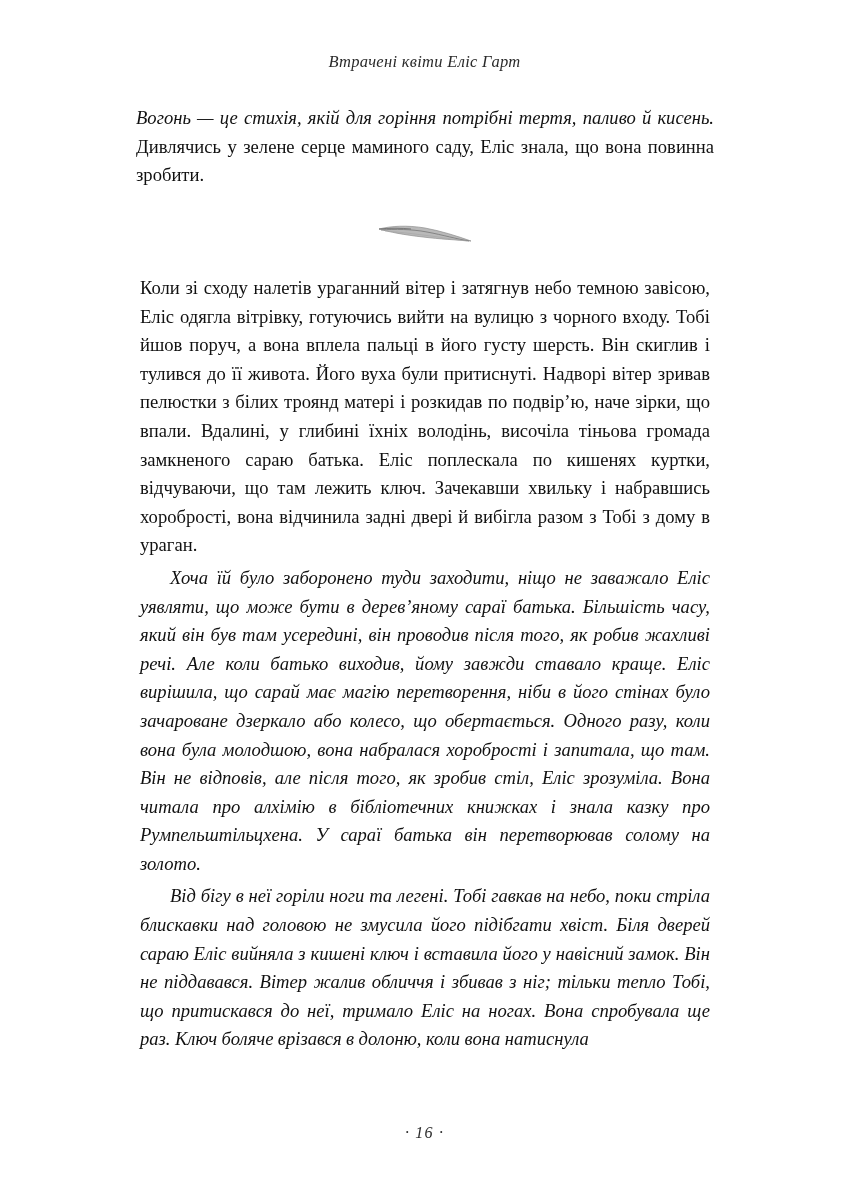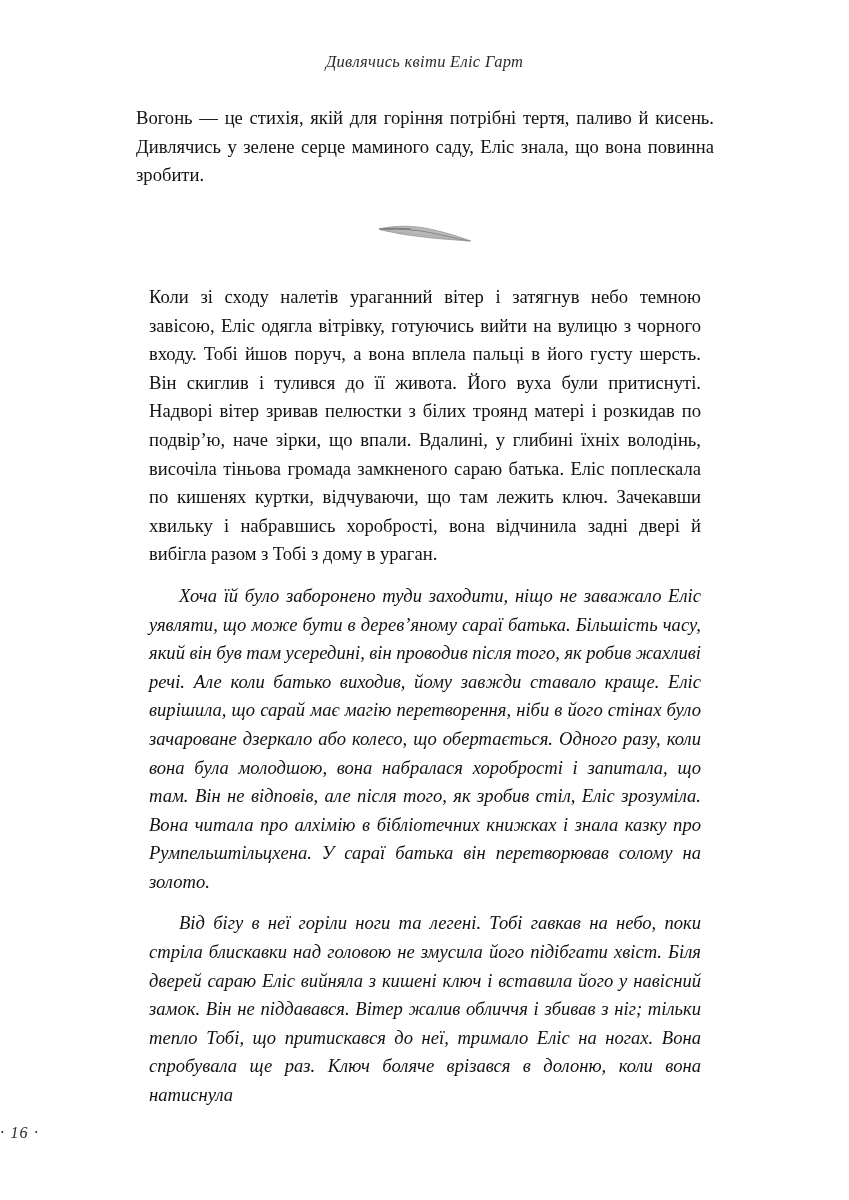--- a/index.html
+++ b/index.html
@@ -43,21 +43,21 @@
 
   
   .text-block {
     position: absolute;
     top: 104px;
     left: 136px;
     width: 578px;
   }
 
   p.para {
-    margin: 13px;
+    margin: 4px;
     font-size: 18.6px;
     line-height: 28.6px;
     text-align: justify;
     text-justify: inter-word;
     hyphens: manual;
     color: #111111;
     word-spacing: -0.2px;
   }
 
   p.para.indent {
@@ -67,20 +67,21 @@
 
   p.opening {
     margin: 0;
     font-size: 18.6px;
     line-height: 28.6px;
     text-align: justify;
     color: #111111;
   }
 
   .lede {
+    font-style: italic;
   }
 
   
   .ornament {
     position: absolute;
     top: 212px;
     left: 0;
     width: 849px;
     height: 42px;
     display: flex;
@@ -99,33 +100,33 @@
     left: 136px;
     width: 578px;
   }
 
   
   .folio {
     position: absolute;
     bottom: 58px;
     left: 0;
     width: 849px;
-    text-align: left;
+    text-align: center;
     font-style: italic;
     font-size: 16px;
     color: #2b2b2b;
     letter-spacing: 1.2px;
   }
 </style>
 </head>
 <body>
 
 <div class="page">
 
-  <div class="running-head">Дивлячись квіти Еліс Гарт</div>
+  <div class="running-head">Втрачені квіти Еліс Гарт</div>
 
   <div class="text-block">
     <p class="opening"><span class="lede">Вогонь — це стихія, якій для горіння потрібні тертя, паливо й кисень.</span><span> Дивлячись у зелене серце маминого саду, Еліс знала, що вона повинна зробити.</span></p>
   </div>
 
   <div class="ornament">
     <svg width="96" height="26" viewBox="0 0 96 26">
       <path d="M2 9 C14 6, 30 5, 48 8 C64 11, 80 16, 94 21 C80 20, 62 19, 46 17 C28 15, 12 12, 2 9 Z" fill="#b9b9b9" stroke="#8f8f8f" stroke-width="0.7"></path>
       <path d="M4 10 C18 9, 34 9, 50 12 C66 15, 80 19, 92 21" fill="none" stroke="#767676" stroke-width="0.8"></path>
       <path d="M8 11 C22 12, 38 14, 54 16 C68 18, 80 20, 90 21" fill="none" stroke="#a5a5a5" stroke-width="0.6"></path>

